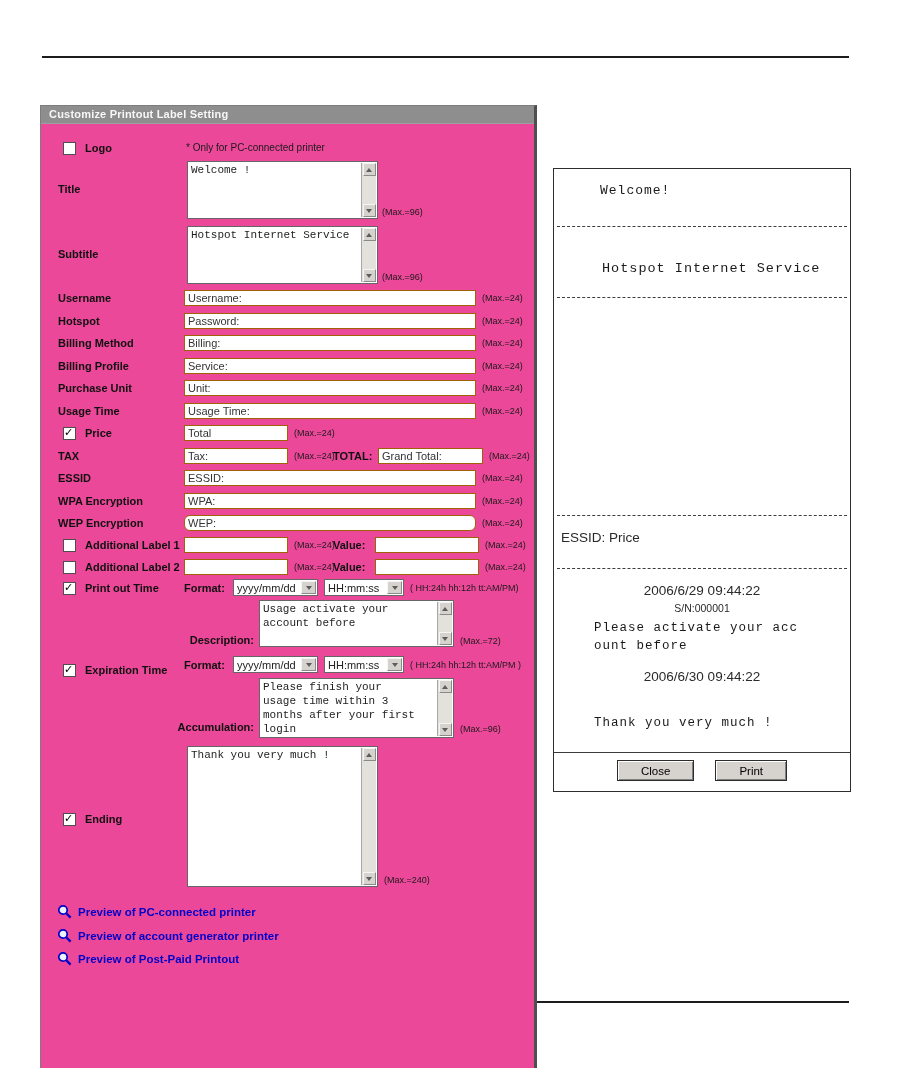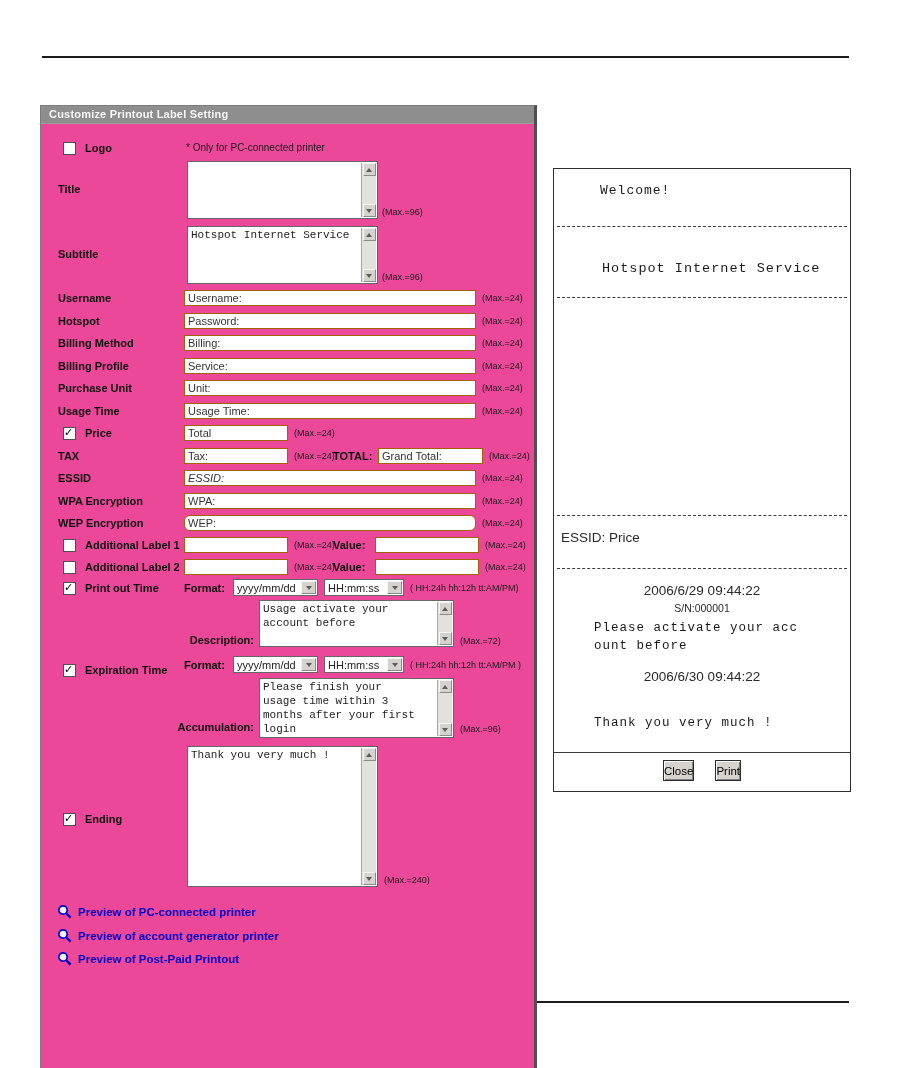--- a/index.html
+++ b/index.html
@@ -62,38 +62,39 @@
   .pv-sans{position:absolute;font:13.5px "Liberation Sans",sans-serif;color:#2a2a2a;
       white-space:nowrap;}
   .pv-center{position:absolute;left:0;right:0;text-align:center;
       font:13.5px "Liberation Sans",sans-serif;color:#2a2a2a;}
   .dash{position:absolute;left:3px;right:3px;height:0;border-top:1px dashed #3d3d3d;}
   .pv-lines div{height:27px;}
   .solid-line{position:absolute;left:0;right:0;height:1px;background:#3a3a3a;}
   .btnrow{position:absolute;left:0;right:0;display:flex;justify-content:center;gap:21px;}
   .btn{height:19px;background:#d6d3ce;border:1px solid #2b2b2b;
       box-shadow:inset 1px 1px 0 #fff,inset -1px -1px 0 #808080;
-      font:11.5px "Liberation Sans",sans-serif;color:#000;padding:0 0;
+      font:11.5px "Liberation Sans",sans-serif;color:#000;padding:0 23px;
       display:flex;align-items:center;cursor:pointer;}
 </style>
 </head>
 <body>
 
 <div class="rule" style="top:56px"></div>
 <div class="rule" style="top:1001px"></div>
 
 <div class="dialog">
   <div class="titlebar">Customize Printout Label Setting</div>
 
   <div class="cb" style="left:22px;top:36px"></div>
   <div class="lbl" style="left:44px;top:34px">Logo</div>
   <div class="note" style="left:145px;top:34px">* Only for PC-connected printer</div>
 
   <div class="lbl" style="left:17px;top:75px">Title</div>
   <div class="ta" style="left:146px;top:55px;width:191px;height:58px">
+    <div class="ta-text">Welcome !</div>
     <div class="ta-sb">
       <div class="sb-btn">
           <div class="arr-up"></div>
         </div>
       <div class="sb-btn">
           <div class="arr-dn"></div>
         </div>
     </div>
   </div>
   <div class="max" style="left:341px;top:99px">(Max.=96)</div>
@@ -142,21 +143,21 @@
   <div class="max" style="left:253px;top:320px">(Max.=24)</div>
 
   <div class="lbl" style="left:17px;top:342px">TAX</div>
   <input class="tin" style="left: 143px; top: 342px; width: 104px;" value="Tax:">
   <div class="max" style="left:253px;top:343px">(Max.=24)</div>
   <div class="lbl" style="left:292px;top:342px">TOTAL:</div>
   <input class="tin" style="left: 337px; top: 342px; width: 105px;" value="Grand Total:">
   <div class="max" style="left:448px;top:343px">(Max.=24)</div>
 
   <div class="lbl" style="left:17px;top:364px">ESSID</div>
-  <input class="tin" style="left: 143px; top: 364px; width: 292px; font-style: italic;" value="ESSID:">
+  <input class="tin" style="left: 143px; top: 364px; width: 292px;" value="ESSID:">
   <div class="max" style="left:441px;top:365px">(Max.=24)</div>
 
   <div class="lbl" style="left:17px;top:387px">WPA Encryption</div>
   <input class="tin" style="left: 143px; top: 387px; width: 292px;" value="WPA:">
   <div class="max" style="left:441px;top:388px">(Max.=24)</div>
 
   <div class="lbl" style="left:17px;top:409px">WEP Encryption</div>
   <input class="tin" style="left: 143px; top: 409px; width: 292px; border-radius: 6px;" value="WEP:">
   <div class="max" style="left:441px;top:410px">(Max.=24)</div>
 

